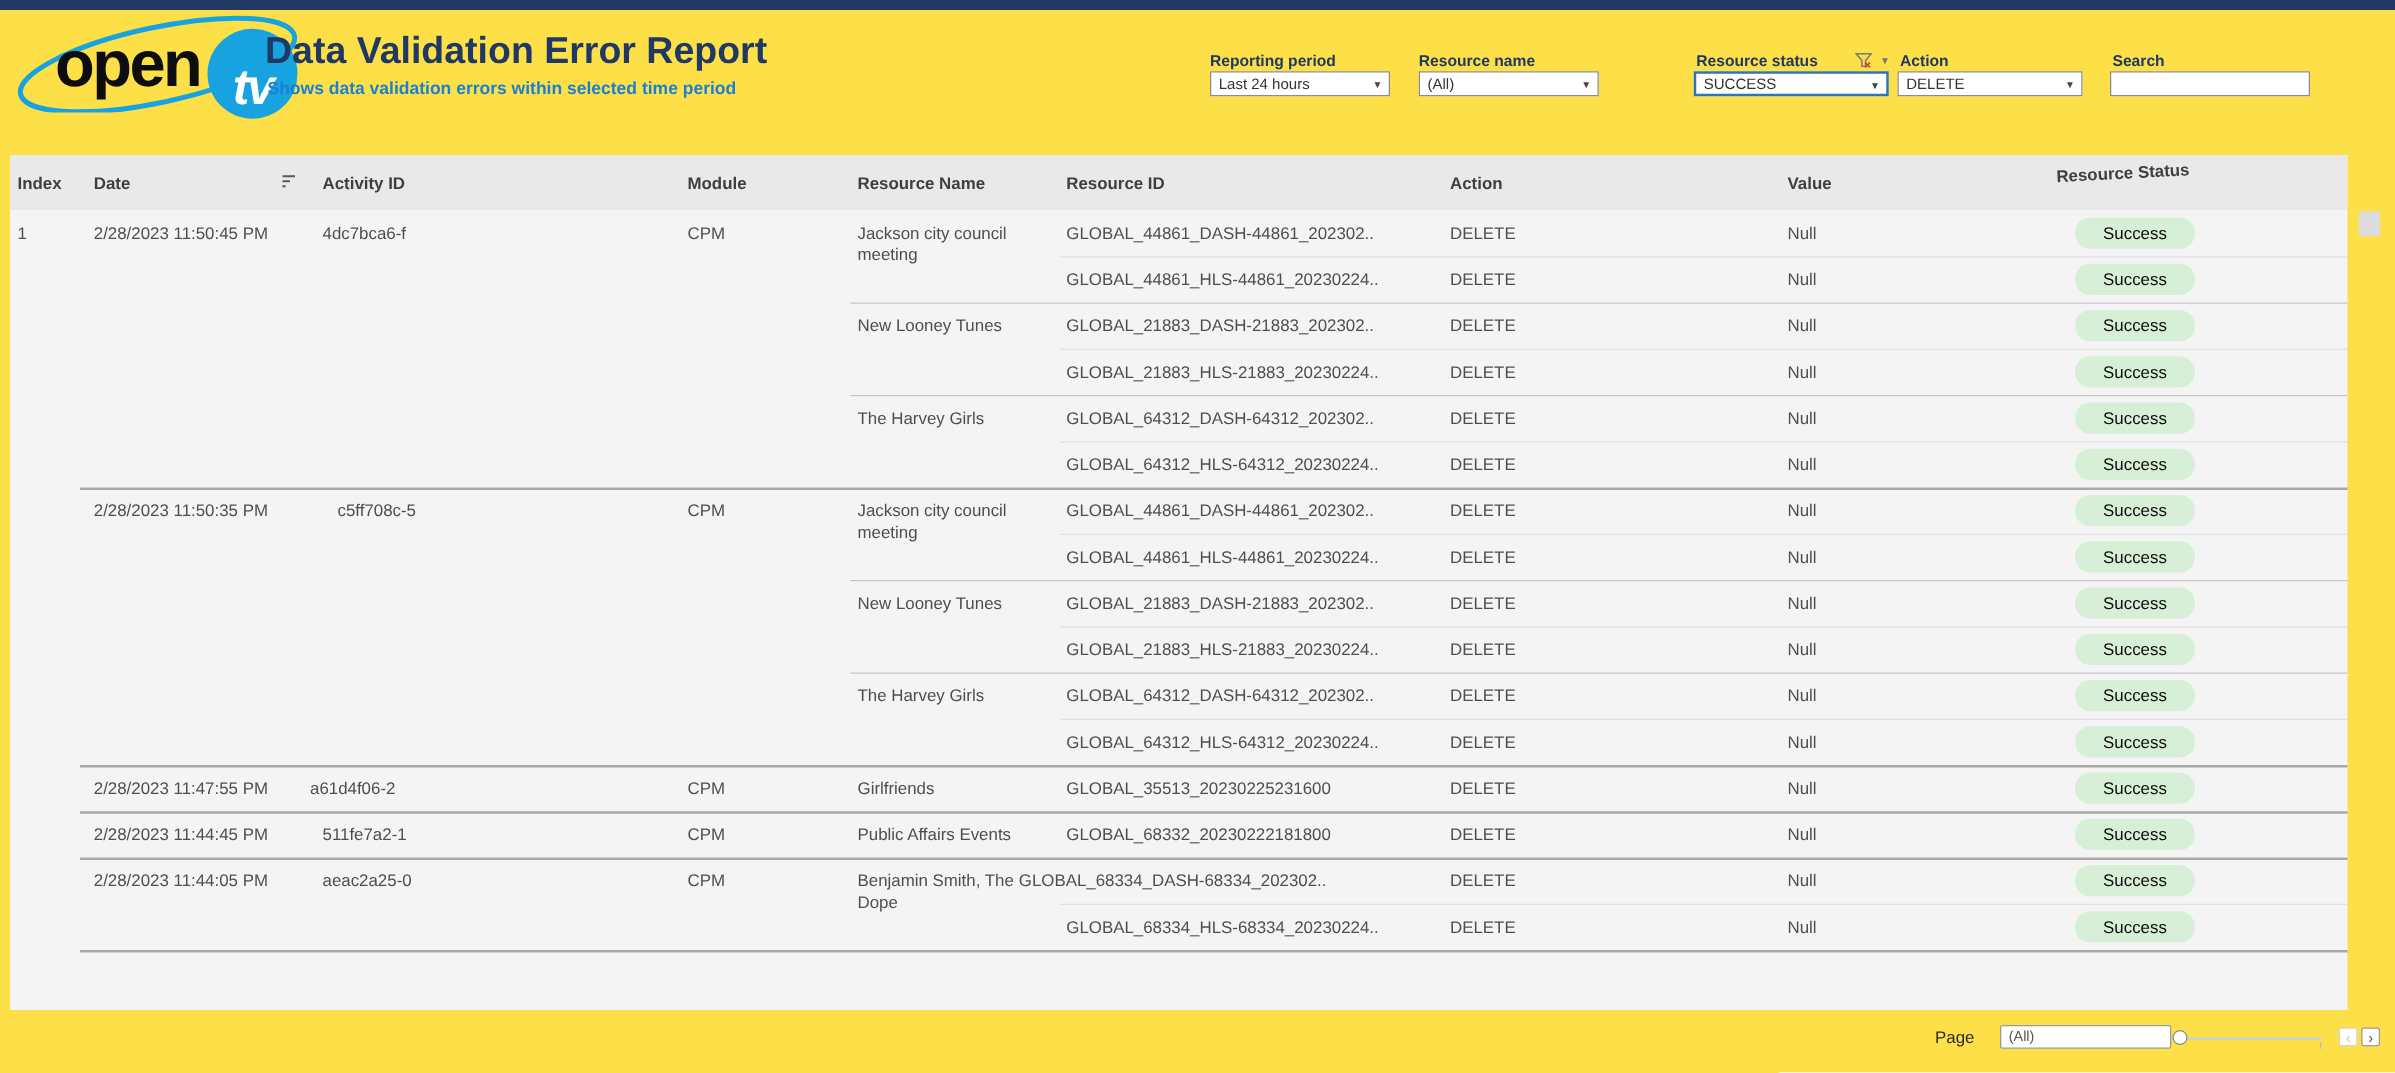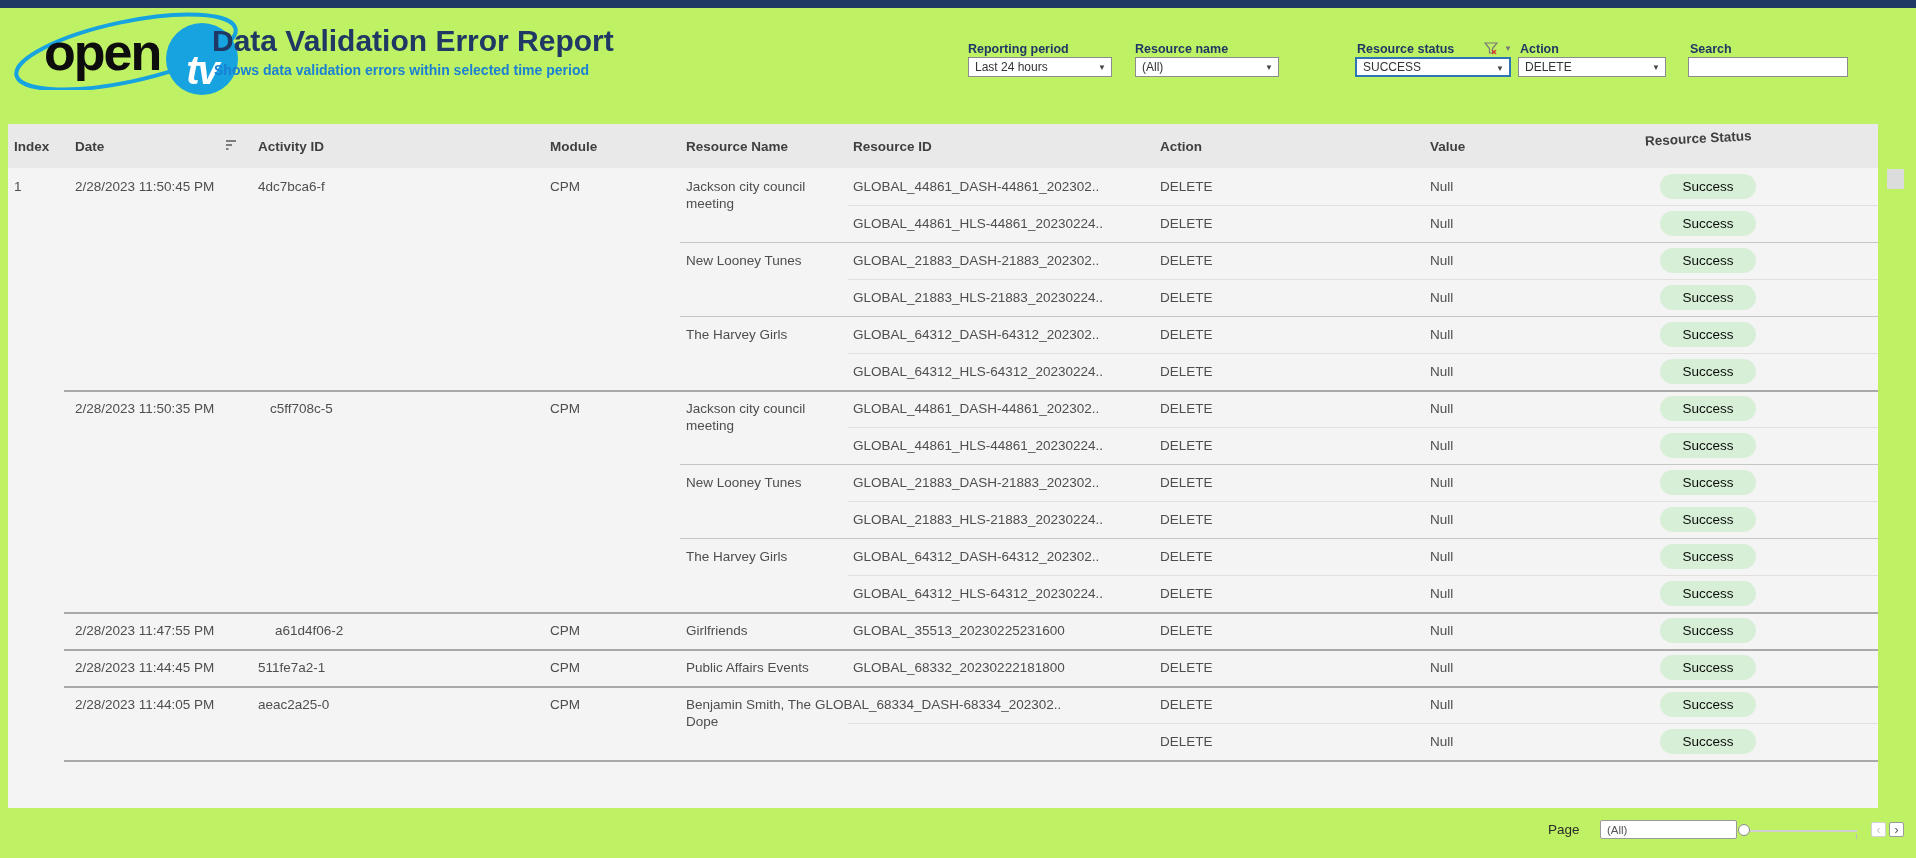--- a/index.html
+++ b/index.html
@@ -1,16 +1,16 @@
 <!DOCTYPE html>
 <html><head>
 <meta charset="utf-8">
 <style>
   html,body{margin:0;padding:0;background:#fff;}
-  #app{position:relative;width:1916px;height:858px;background:#bef264;
+  #app{position:relative;width:1916px;height:858px;background:#fde047;
        font-family:"Liberation Sans",sans-serif;overflow:hidden;color:#4e4e4e;}
 
   
   .topbar{position:absolute;left:0;top:0;width:1916px;height:8px;background:#1f3864;}
 
   
   .logo{position:absolute;left:8px;top:12px;width:230px;height:78px;}
   .logo-swoosh{position:absolute;left:0;top:0;}
   .logo-open{position:absolute;left:36px;top:14px;font-size:52px;font-weight:700;color:#0d0d0d;
              letter-spacing:-2px;line-height:52px;}
@@ -236,21 +236,21 @@
       <div class="trow" style="top: 575px;">
         <div class="sep" style="left: 848px; top: 0px; width: 1030px;"></div>
         <div class="cell" style="left: 853px;">GLOBAL_64312_HLS-64312_20230224..</div>
         <div class="cell" style="left: 1160px;">DELETE</div>
         <div class="cell" style="left: 1430px;">Null</div>
         <div class="badge" style="left: 1660px; width: 96px;">Success</div>
       </div>
       <div class="trow" style="top: 612px;">
         <div class="sep grp" style="left: 64px; top: 0px; width: 1814px;"></div>
         <div class="cell" style="left: 75px;">2/28/2023 11:47:55 PM</div>
-        <div class="cell" style="left: 275px;">a61d4f06-2</div>
+        <div class="cell" style="left: 248px;">a61d4f06-2</div>
         <div class="cell" style="left: 550px;">CPM</div>
         <div class="cell wrap" style="left: 686px; width: 160px;">Girlfriends</div>
         <div class="cell" style="left: 853px;">GLOBAL_35513_20230225231600</div>
         <div class="cell" style="left: 1160px;">DELETE</div>
         <div class="cell" style="left: 1430px;">Null</div>
         <div class="badge" style="left: 1660px; width: 96px;">Success</div>
       </div>
       <div class="trow" style="top: 649px;">
         <div class="sep grp" style="left: 64px; top: 0px; width: 1814px;"></div>
         <div class="cell" style="left: 75px;">2/28/2023 11:44:45 PM</div>
@@ -268,20 +268,21 @@
         <div class="cell" style="left: 258px;">aeac2a25-0</div>
         <div class="cell" style="left: 550px;">CPM</div>
         <div class="cell wrap" style="left: 686px; width: 160px;">Benjamin Smith, The Dope</div>
         <div class="cell" style="left: 815px;">GLOBAL_68334_DASH-68334_202302..</div>
         <div class="cell" style="left: 1160px;">DELETE</div>
         <div class="cell" style="left: 1430px;">Null</div>
         <div class="badge" style="left: 1660px; width: 96px;">Success</div>
       </div>
       <div class="trow" style="top: 723px;">
         <div class="sep" style="left: 848px; top: 0px; width: 1030px;"></div>
+        <div class="cell" style="left: 853px;">GLOBAL_68334_HLS-68334_20230224..</div>
         <div class="cell" style="left: 1160px;">DELETE</div>
         <div class="cell" style="left: 1430px;">Null</div>
         <div class="badge" style="left: 1660px; width: 96px;">Success</div>
       </div>
     </div>
   <div class="bottom-line"></div>
 
   <div class="vscroll-thumb"></div>
 
   <div class="page-label">Page</div>

